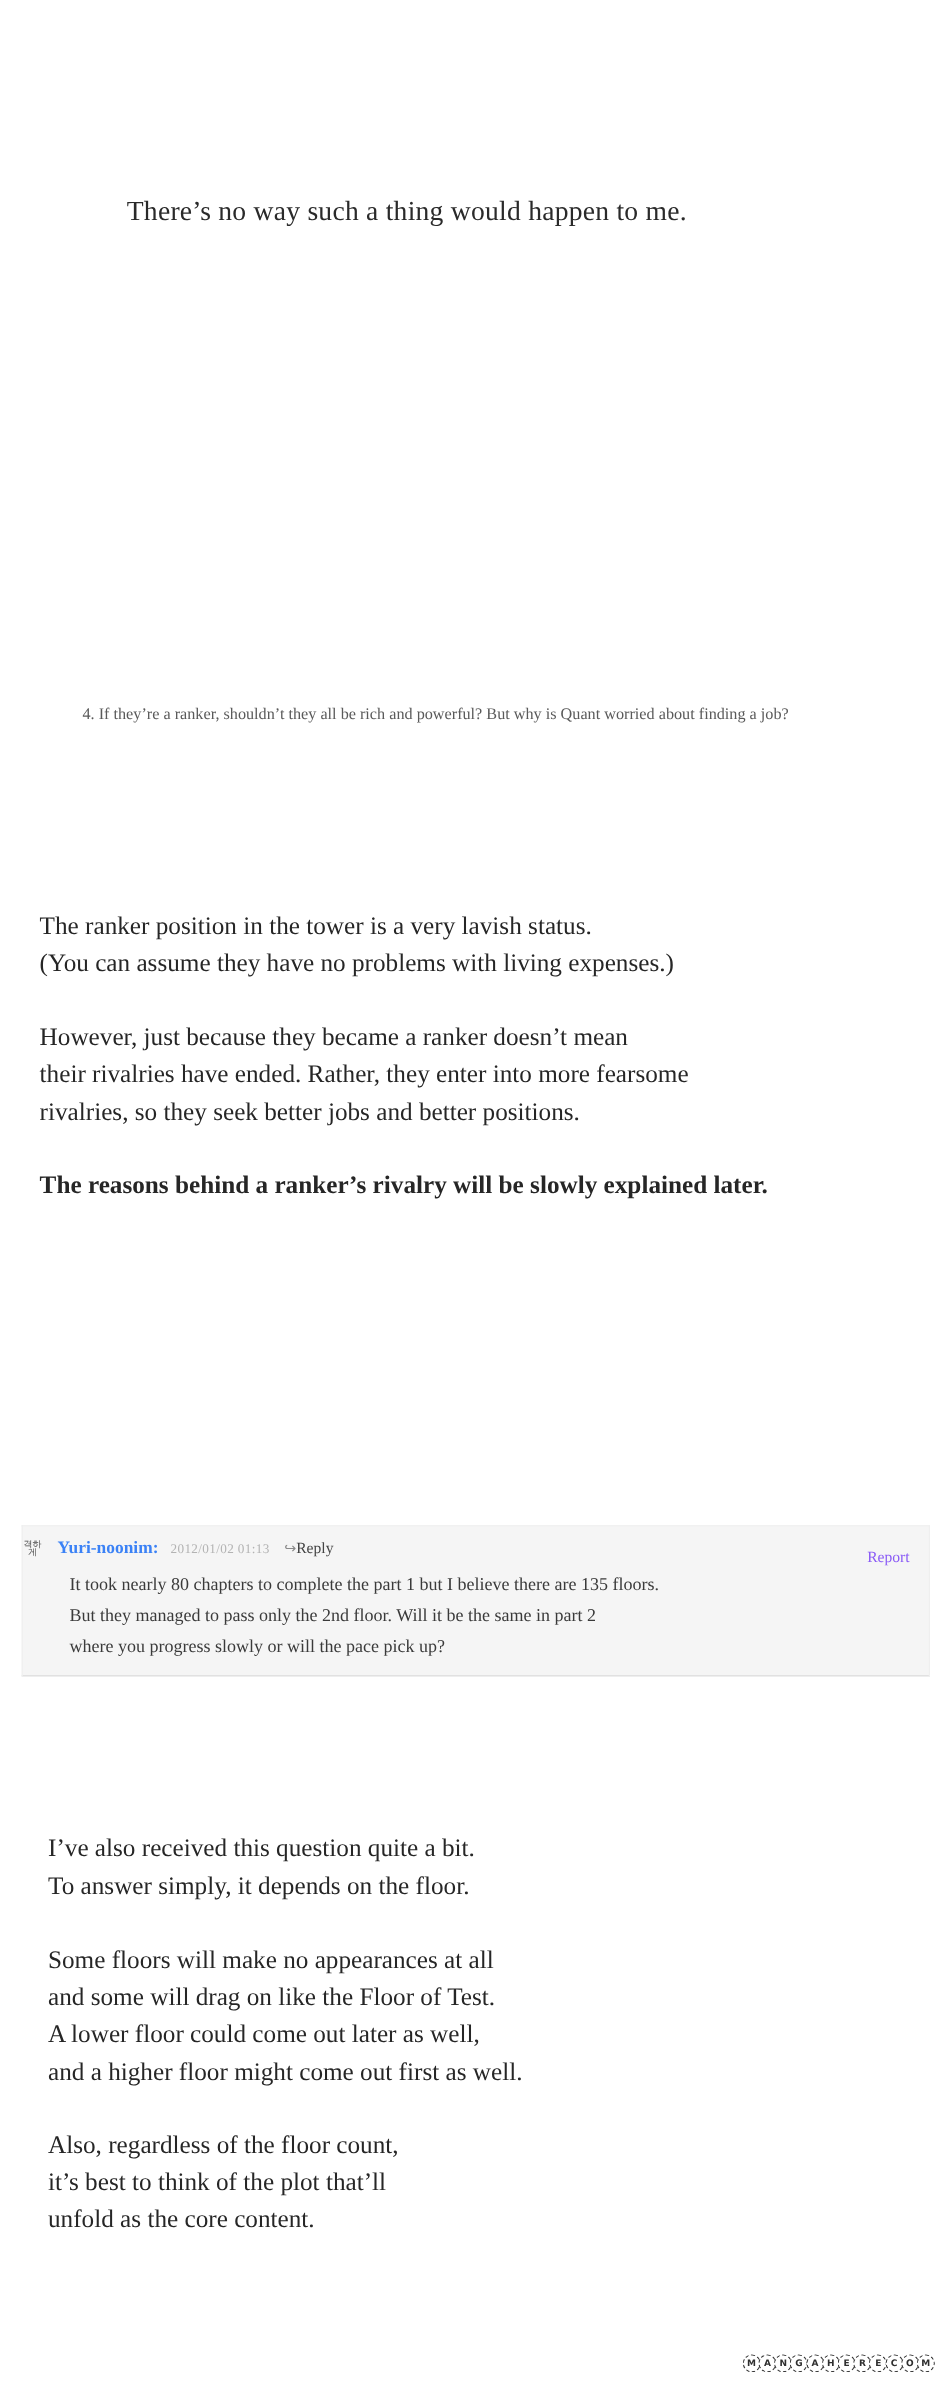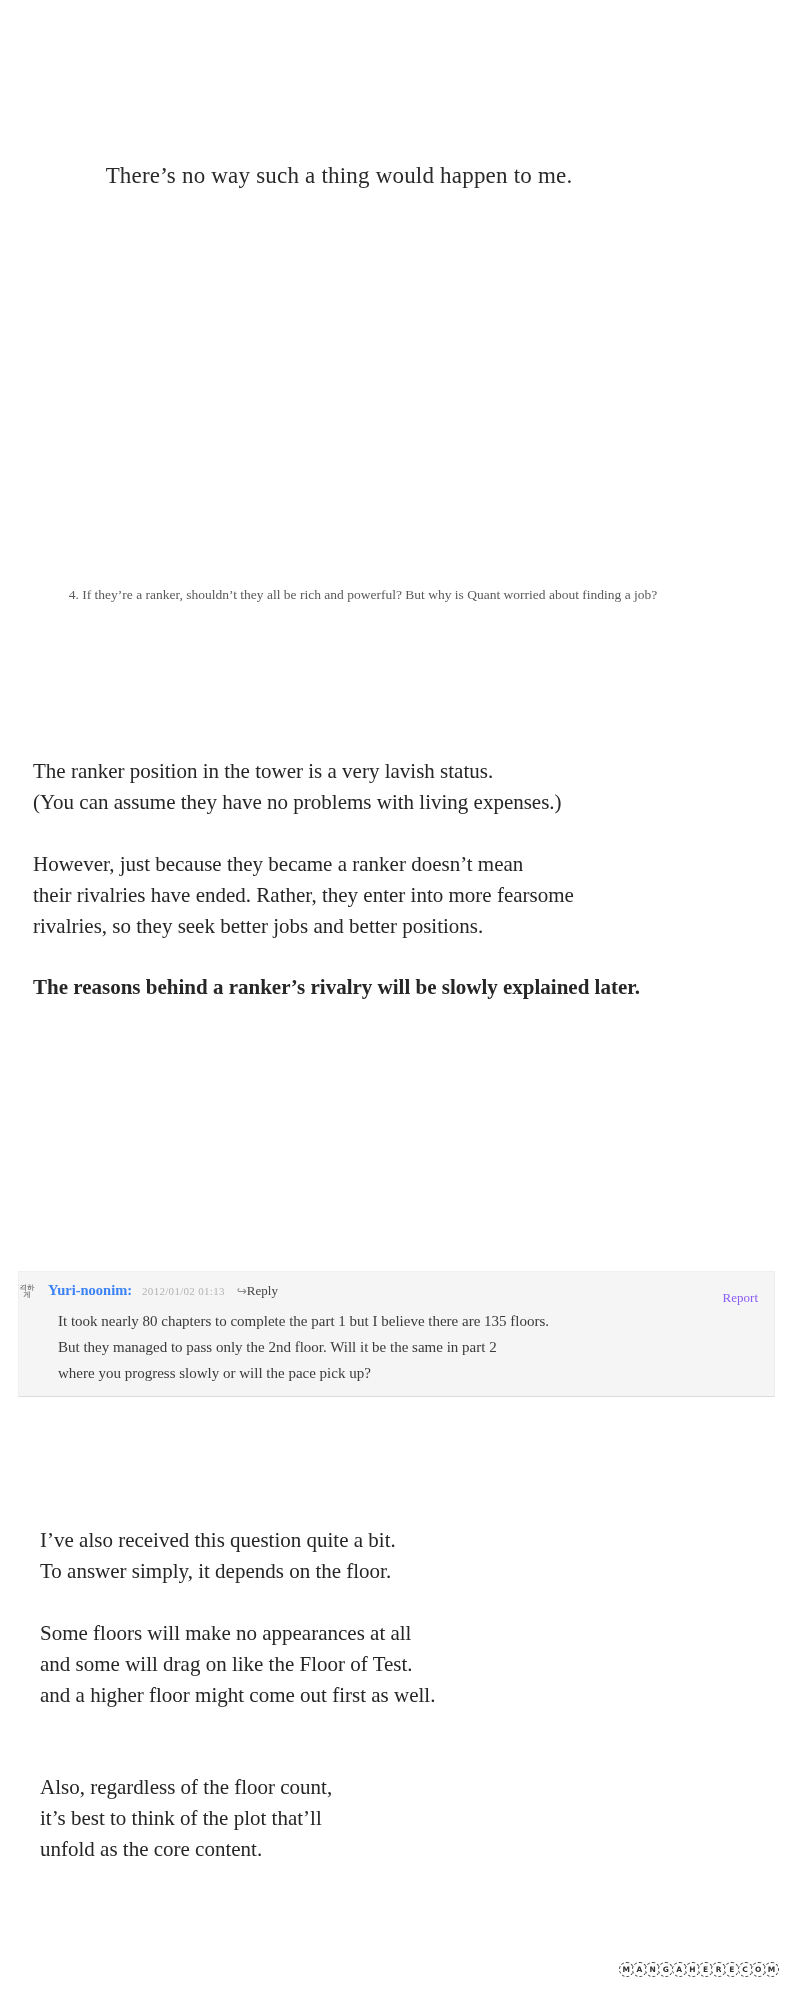--- a/index.html
+++ b/index.html
@@ -163,20 +163,21 @@
   </div>
 
   <div class="para p4">
     <div>I’ve also received this question quite a bit.</div>
     <div>To answer simply, it depends on the floor.</div>
   </div>
 
   <div class="para p5">
     <div>Some floors will make no appearances at all</div>
     <div>and some will drag on like the Floor of Test.</div>
+    <div>A lower floor could come out later as well,</div>
     <div>and a higher floor might come out first as well.</div>
   </div>
 
   <div class="para p6">
     <div>Also, regardless of the floor count,</div>
     <div>it’s best to think of the plot that’ll</div>
     <div>unfold as the core content.</div>
   </div>
 
   <div class="watermark">

